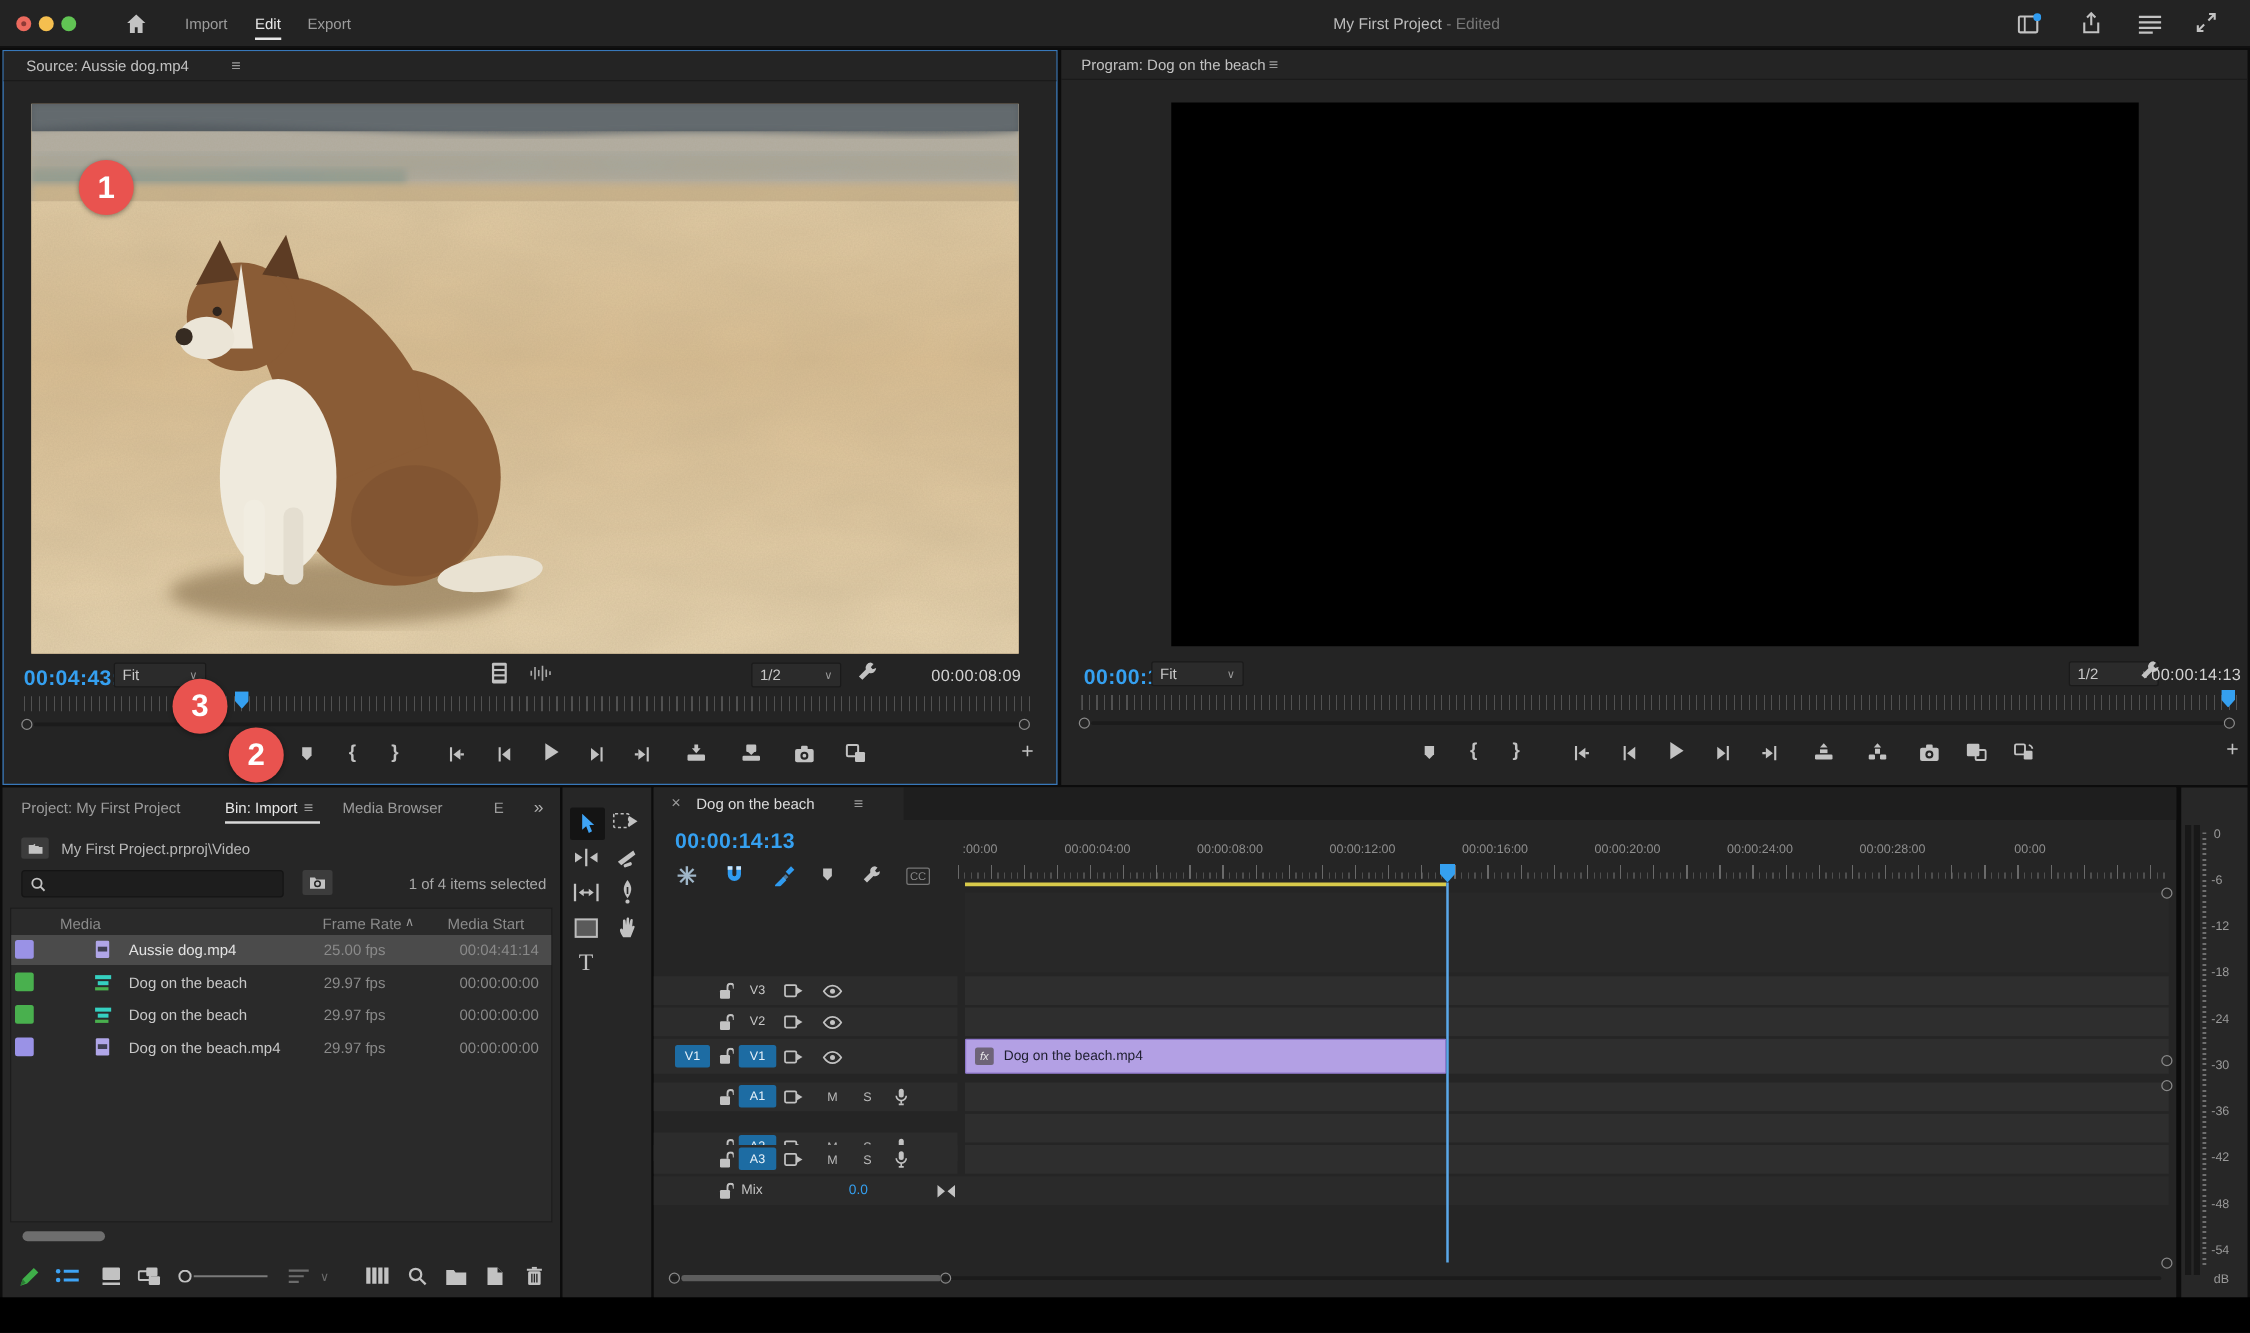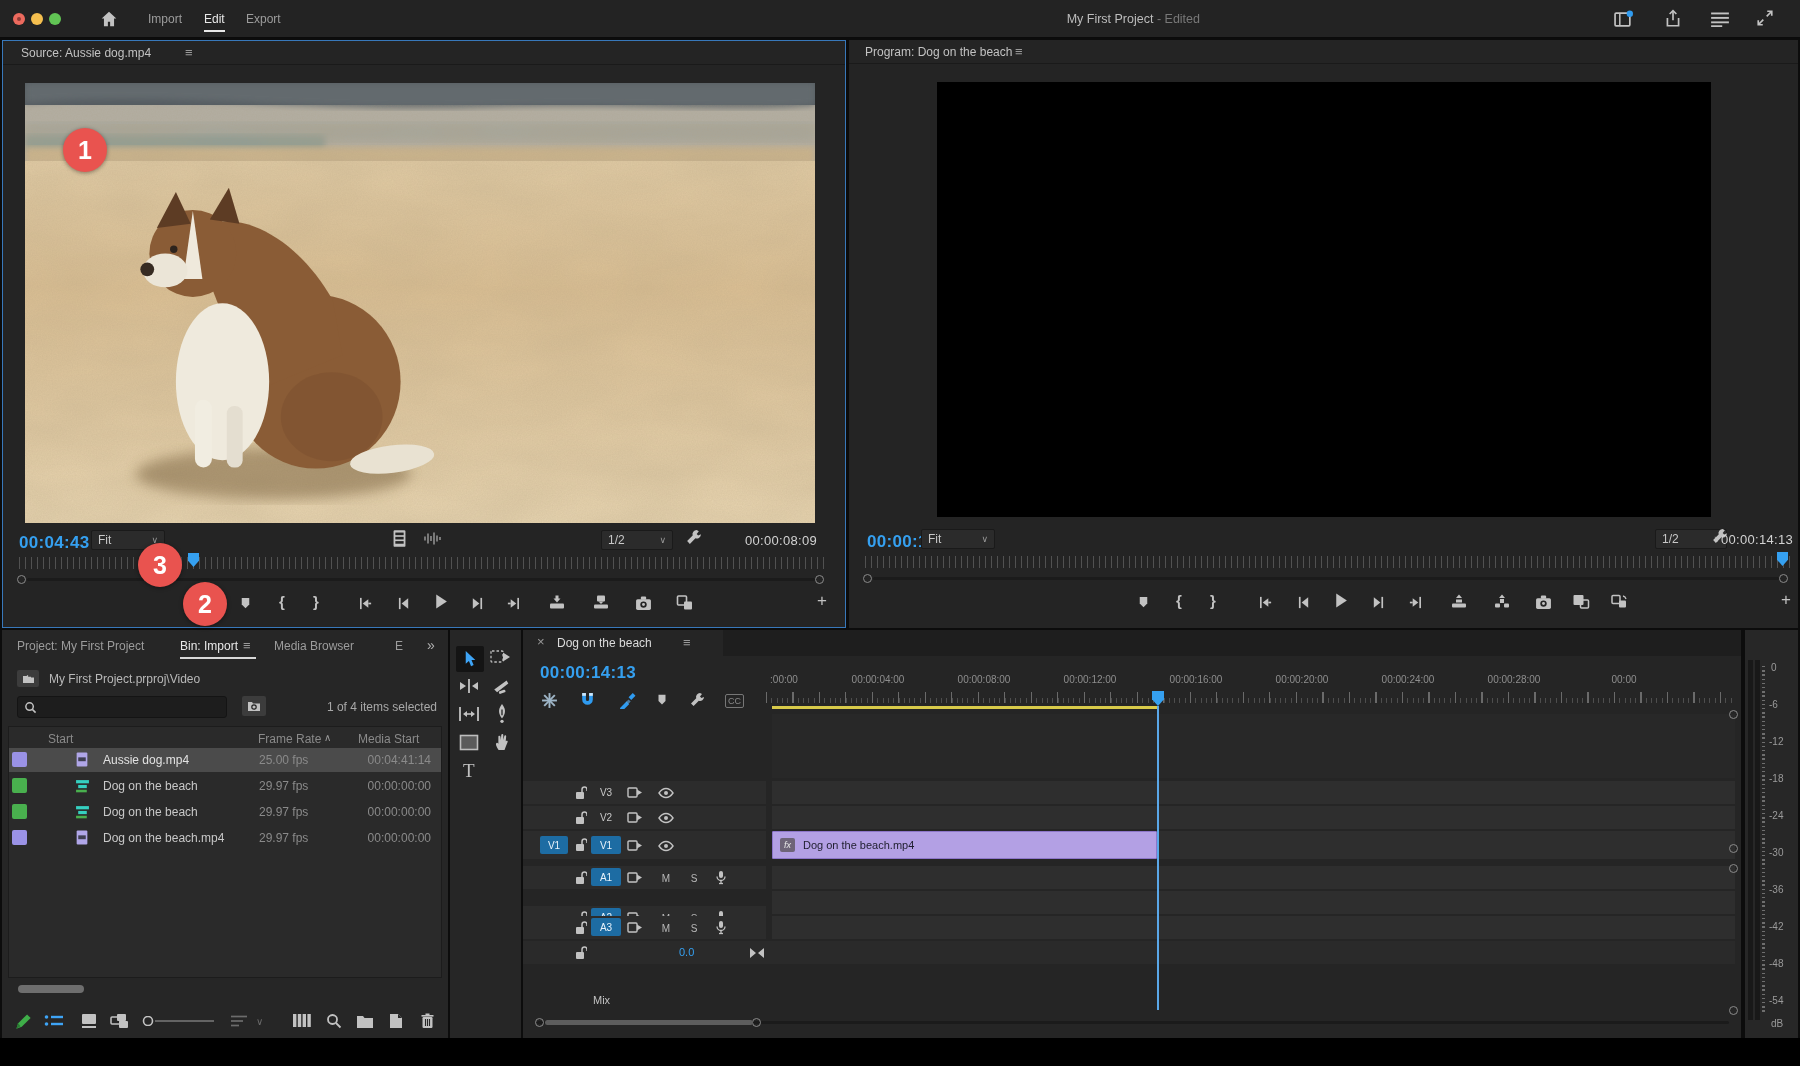--- a/index.html
+++ b/index.html
@@ -401,21 +401,21 @@
     </div>
     <div class="abs" style="left:240px;top:66px;width:24px;height:20px;background:#3c3c3c;border-radius:2px;display:flex;align-items:center;justify-content:center;">
       <svg class="ic" width="14" height="12" viewBox="0 0 14 12">
           <path class="ic-fill" d="M1 2h4l1 1.5h7V11H1z"></path>
           <circle cx="7" cy="7" r="2.2" fill="none" stroke="#242424" stroke-width="1.2"></circle>
         </svg>
     </div>
     <span class="abs" style="left:240px;top:70px;width:195px;text-align:right;font-size:12px;color:#a8a8a8;">1 of 4 items selected</span>
 
     <div class="abs" style="left:6px;top:96px;width:434px;height:252px;background:#2a2a2a;border:1px solid #1c1c1c;"></div>
-    <span class="abs dim" style="left:46px;top:102px;font-size:12px;">Start</span>
+    <span class="abs dim" style="left:46px;top:102px;font-size:12px;">Media</span>
     <span class="abs dim" style="left:256px;top:102px;font-size:12px;">Frame Rate</span>
     <span class="abs" style="left:322px;top:102px;font-size:10px;color:#9a9a9a;">∧</span>
     <span class="abs dim" style="left:356px;top:102px;font-size:12px;">Media Start</span>
 
     <div class="abs" style="left:7px;top:118px;width:432px;height:24px;background:#4b4b4b;">
       <div class="abs" style="left:3px;top:4px;width:15px;height:15px;border-radius:2px;background:#9a92e6;"></div>
       <svg class="ic" width="14" height="15" viewBox="0 0 12 14" style="position:absolute;left:66px;top:4px;">
           <rect x="1" y="0.5" width="10" height="13" rx="1" fill="#b0a6e8"></rect>
           <rect x="2.5" y="5" width="7" height="3.6" fill="#3f3f52"></rect>
         </svg>
@@ -785,21 +785,21 @@
           <line x1="4" y1="13.5" x2="8" y2="13.5" class="ic-stroke" stroke-width="1.3"></line>
         </svg>
     </div>
     <div class="track-row" style="left:249px;top:286px;width:963px;height:23px;"></div>
 
     <div class="track-row" style="left:0;top:311px;width:1212px;height:23px;background:#2a2a2a;">
       <svg class="ic" width="12" height="14" viewBox="0 0 12 14" style="position:absolute;left:52px;top:5px;">
           <rect x="1" y="6" width="8" height="7" rx="1" class="ic-fill"></rect>
           <path d="M7 6V3.5a2.5 2.5 0 0 1 5 0V5" class="ic-stroke" stroke-width="1.5"></path>
         </svg>
-      <span class="abs" style="left:70px;top:5px;font-size:11px;color:#c2c2c2;margin-top:48px;">Mix</span>
+      <span class="abs" style="left:70px;top:5px;font-size:11px;color:#c2c2c2;">Mix</span>
       <span class="abs blue" style="left:156px;top:5px;font-size:11px;">0.0</span>
       <svg class="ic" width="16" height="12" viewBox="0 0 16 12" style="position:absolute;left:226px;top:6px;">
           <path class="ic-fill" d="M1 1l6 5-6 5zM15 1L9 6l6 5z"></path>
         </svg>
     </div>
 
     <div class="endknob" style="left:1206px;top:80px;"></div>
     <div class="endknob" style="left:1206px;top:214px;"></div>
     <div class="endknob" style="left:1206px;top:234px;"></div>
     <div class="endknob" style="left:1206px;top:376px;"></div>

